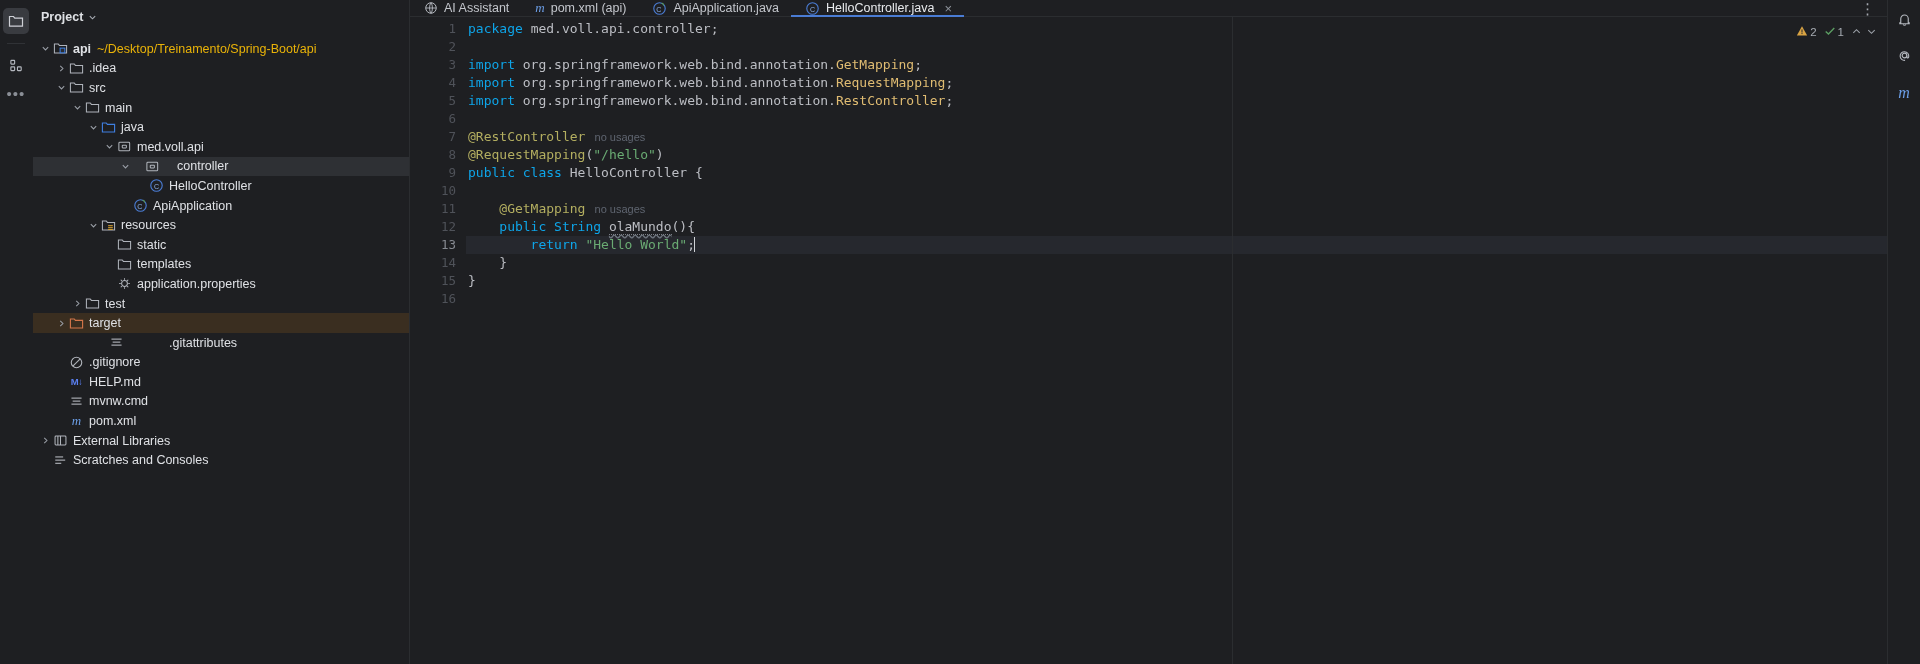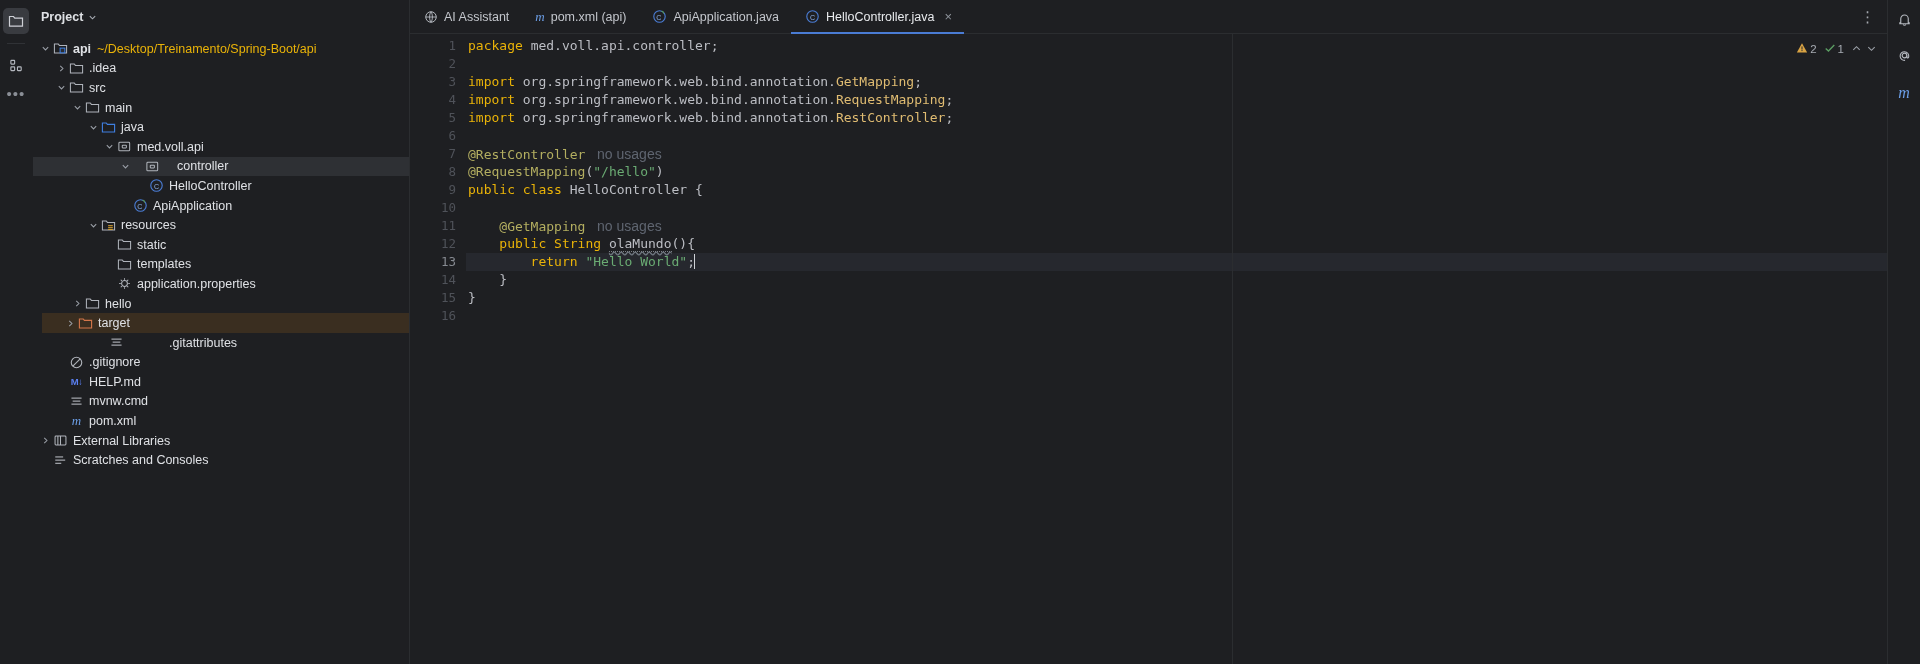--- a/index.html
+++ b/index.html
@@ -100,21 +100,21 @@
 
   
   .editor-area {
     flex: 1 1 auto;
     display: flex; flex-direction: column;
     background: #1e1f22;
     min-width: 0;
     position: relative;
   }
   .tabbar {
-    height: 34px;
+    height: 17px;
     display: flex;
     align-items: stretch;
     background: #1e1f22;
     position: relative;
     border-bottom: 1px solid #2b2d30;
   }
   .tab {
     display: flex; align-items: center;
     gap: 6px;
     padding: 0 12px 0 14px;
@@ -167,29 +167,29 @@
     flex: 1 1 auto;
     padding-top: 3px;
     font-family: "DejaVu Sans Mono", monospace;
     font-size: 13px;
     white-space: pre;
     position: relative;
     min-width: 0;
   }
   .cline { height: 18px; line-height: 18px; padding-left: 2px; }
   .cline.caret-line { background: #26282e; }
-  .kw   { color: #eab308; }
+  .kw   { color: #0ea5e9; }
   .plain{ color: #bcbec4; }
   .type { color: #e0bc72; }
   .anno { color: #b3ae60; }
   .str  { color: #6aab73; }
   .cls  { color: #bcbec4; }
   .method-name { color: #bcbec4; border-bottom: 1px dotted #7b7f87; }
   .typo { text-decoration: underline; text-decoration-style: wavy; text-decoration-color: #6f7680; text-underline-offset: 3px; }
-  .hint { color: #5f6570; font-family: "Liberation Sans", sans-serif; font-size: 14px; }
+  .hint { color: #5f6570; font-family: "Liberation Sans", sans-serif; font-size: 11px; }
   .caret {
     display: inline-block; width: 1.5px; height: 15px;
     background: #cfd2d6; vertical-align: text-bottom;
     margin-left: -1px;
   }
 
   .editor-divider {
     position: absolute;
     top: 0; bottom: 0;
     width: 1px;
@@ -429,23 +429,23 @@
           <span class="arrow">
             <svg width="9" height="9" viewBox="0 0 10 10" fill="none" stroke="currentColor" stroke-width="1.15">
               <path d="M3.6 2L6.6 5L3.6 8"></path>
             </svg>
           </span>
           <span class="ic">
             <svg width="15" height="15" viewBox="0 0 16 16">
               <path d="M1.5 3.2h4.1l1.2 1.5h7.7v8.1H1.5z" fill="none" stroke="#b0b4bb" stroke-width="1.1"></path>
             </svg>
           </span>
-          <span class="label">hello</span>
-        </div>
-        <div class="row excluded" style="padding-left: 22px; margin-left: 9px;">
+          <span class="label">test</span>
+        </div>
+        <div class="row excluded" style="padding-left: 22px;">
           <span class="arrow">
             <svg width="9" height="9" viewBox="0 0 10 10" fill="none" stroke="currentColor" stroke-width="1.15">
               <path d="M3.6 2L6.6 5L3.6 8"></path>
             </svg>
           </span>
           <span class="ic">
             <svg width="15" height="15" viewBox="0 0 16 16">
               <path d="M1.5 3.2h4.1l1.2 1.5h7.7v8.1H1.5z" fill="none" stroke="#d4764a" stroke-width="1.2"></path>
             </svg>
           </span>

